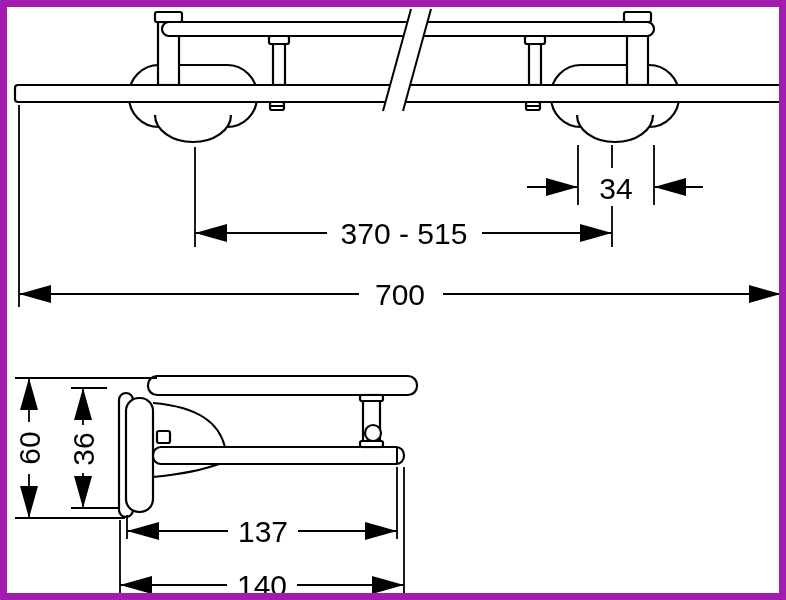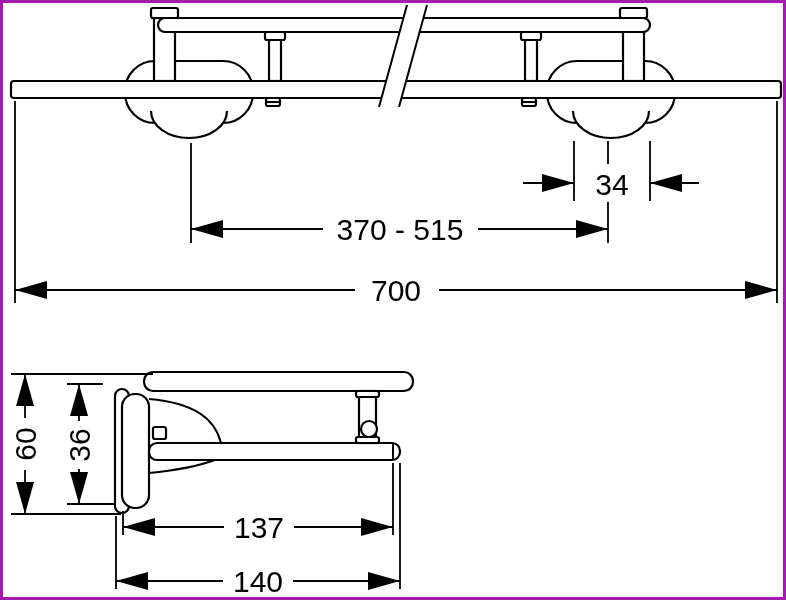--- a/index.html
+++ b/index.html
@@ -1,20 +1,20 @@
 <!DOCTYPE html>
 <html><head>
 <meta charset="utf-8">
 <style>
   html,body{margin:0;padding:0;background:#ffffff;}
   .page{
     position:relative;
     width:786px;height:600px;
     background:#ffffff;
-    border:3px solid #a21caf;
+    border:7px solid #a21caf;
     box-sizing:border-box;
     font-family:"Liberation Sans", sans-serif;
     overflow:hidden;
   }
   svg{position:absolute;left:0;top:0;}
   .outline{fill:#ffffff;stroke:#000000;stroke-width:2.2;}
   .thin{fill:none;stroke:#000000;stroke-width:2;}
   .dimline{stroke:#000000;stroke-width:1.8;fill:none;}
   .extline{stroke:#000000;stroke-width:1.8;fill:none;}
   .arrow{fill:#000000;stroke:none;}

